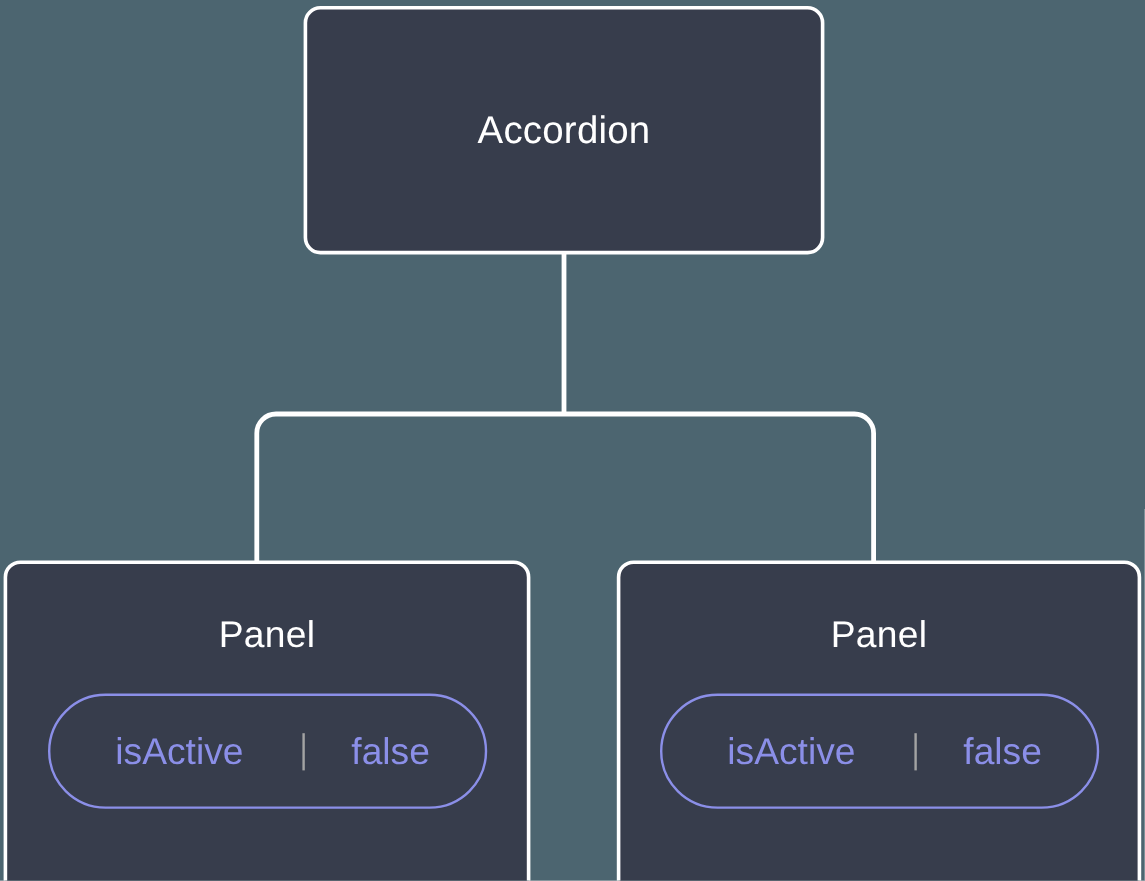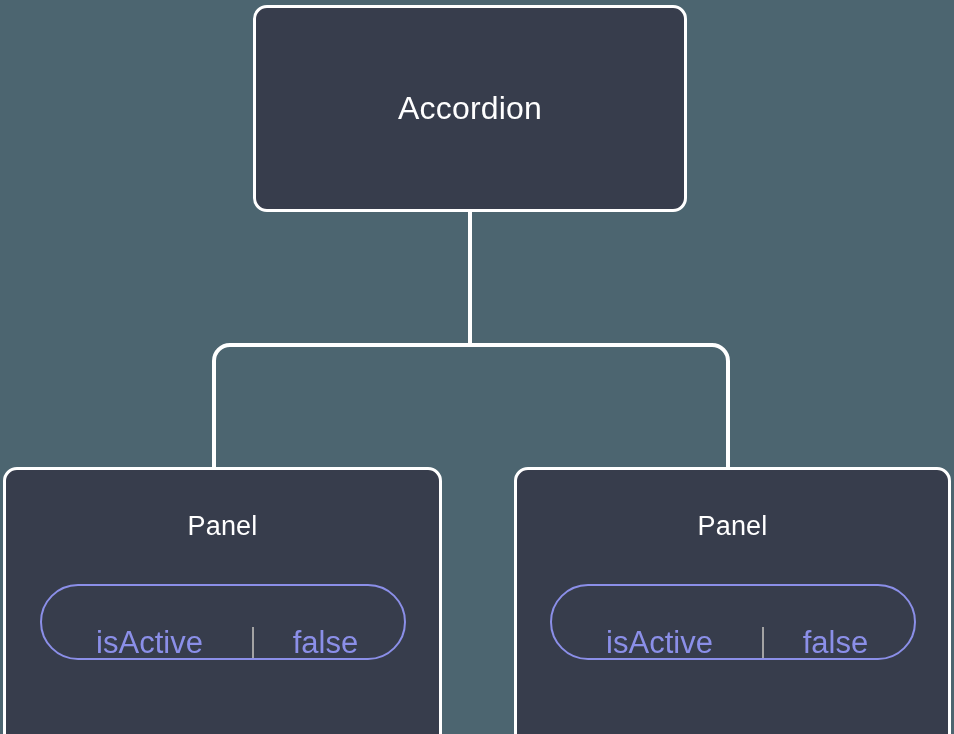--- a/index.html
+++ b/index.html
@@ -64,40 +64,40 @@
     height: 300px; 
     justify-content: flex-start;
     padding-top: 42px;
   }
 
   .node-child.left  { left: 3px;   width: 439px; }
   .node-child.right { left: 514px; width: 437px; }
 
   .node-title {
     color: #ffffff;
-    font-size: 27px;
+    font-size: 31px;
     font-weight: 400;
     line-height: 1.1;
     letter-spacing: 0.2px;
     white-space: nowrap;
   }
 
   .node-root .node-title {
     font-size: 32px;
   }
 
   
   .prop-badge {
-    margin-top: 42px;
-    height: 76px;
+    margin-top: 32px;
+    height: 96px;
     box-sizing: border-box;
     border: 2px solid #8b8fe8;
     border-radius: 48px;
     display: flex;
-    align-items: flex-end;
+    align-items: center;
     overflow: hidden;
   }
 
   .prop-key,
   .prop-value {
     display: flex;
     align-items: center;
     justify-content: center;
     color: #8b8fe8;
     font-size: 31px;

